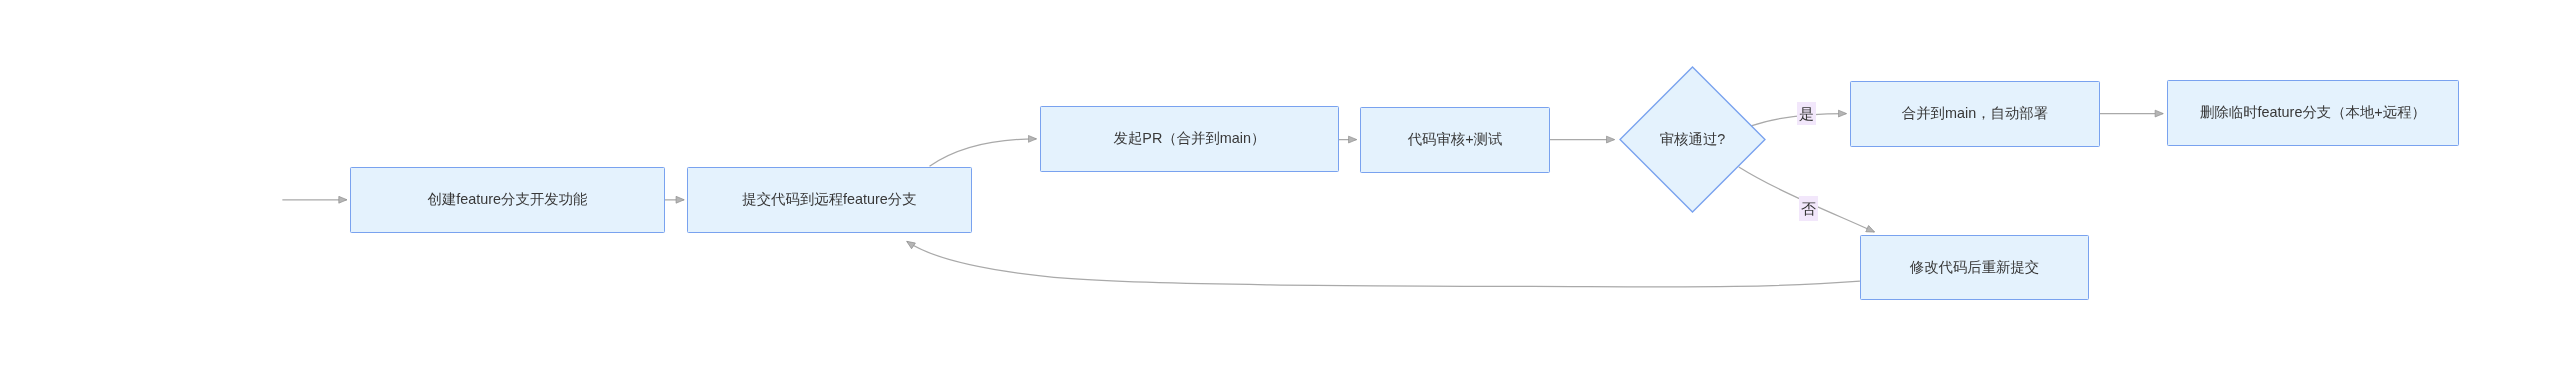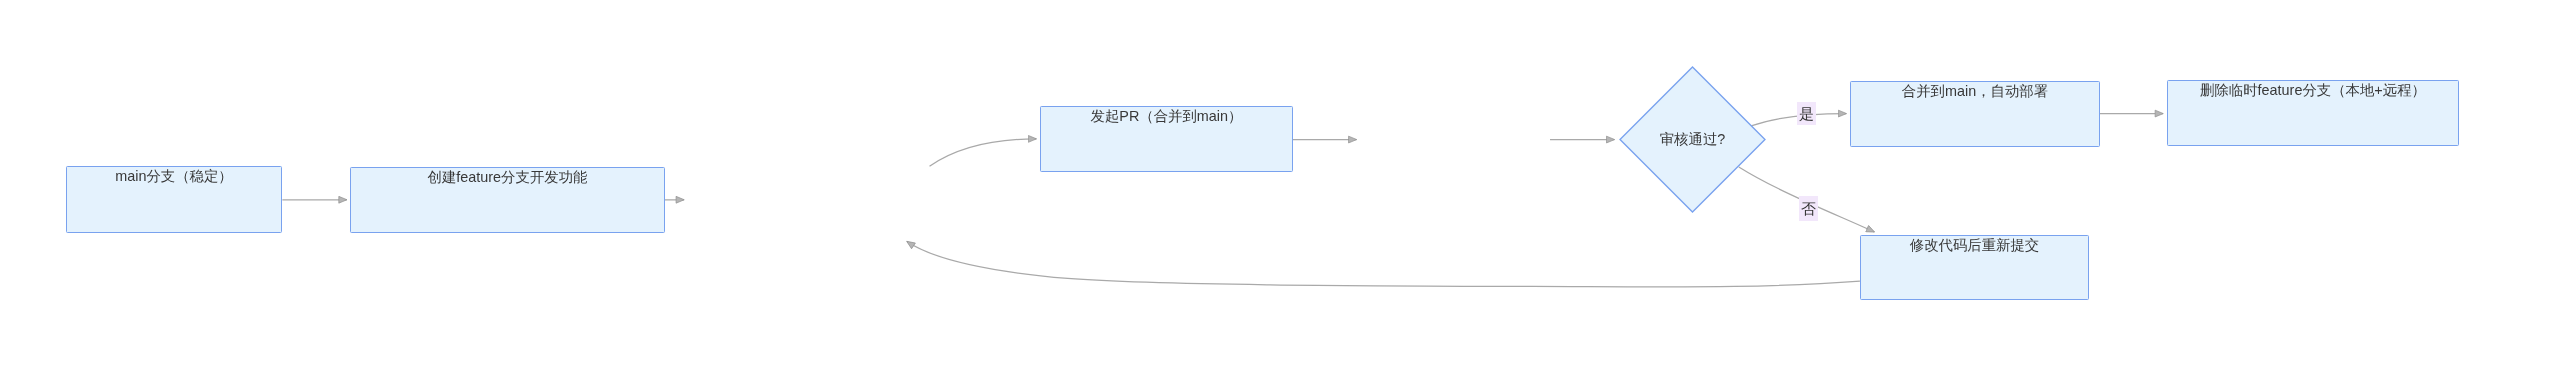--- a/index.html
+++ b/index.html
@@ -16,20 +16,21 @@
     left: 0; top: 0;
     width: 2576px; height: 366px;
   }
   .node {
     position: absolute;
     box-sizing: border-box;
     background: #e4f2fd;
     border: 1.4px solid #79a2ef;
     border-radius: 1.4px;
     display: flex;
+    align-items: center;
     justify-content: center;
     font-size: 14.4px;
     color: #383838;
     text-align: center;
     line-height: 1.35;
     cursor: default;
   }
   .diamond-wrap {
     position: absolute;
     background: transparent;
@@ -75,33 +76,36 @@
       <path d="M1358,243 C1400,214 1452,203 1514,203" marker-end="url(#arw)"></path>
       <path d="M1888,204 L1982,204" marker-end="url(#arw)"></path>
       <path d="M2265,204 L2359,204" marker-end="url(#arw)"></path>
       <path d="M2559,184 C2600,170 2645,166 2698,166" marker-end="url(#arw)"></path>
       <path d="M3068,166 L3161,166" marker-end="url(#arw)"></path>
       <path d="M2541,244 C2600,281 2685,314 2739,339" marker-end="url(#arw)"></path>
       <path d="M2718,411 C2600,420 2480,420 2320,419 C2050,418 1700,418 1560,407 C1455,398 1368,382 1325,353" marker-end="url(#arw)"></path>
     </g>
   </svg>
 
-  <div class="node" style="left:66px; top:166px; width:216px; height:67px;">
-    <span>main分支（稳定）</span>
-  </div>
 
   <div class="node" style="left:350px; top:167px; width:315px; height:66px;">
     <span>创建feature分支开发功能</span>
   </div>
 
+  <div class="node" style="left:687px; top:167px; width:285px; height:66px;">
+    <span>提交代码到远程feature分支</span>
+  </div>
 
-  <div class="node" style="left:1040px; top:106px; width:253px; height:66px;">
+  <div class="node" style="left:1040px; top:106px; width:299px; height:66px;">
     <span>发起PR（合并到main）</span>
   </div>
 
+  <div class="node" style="left:1360px; top:107px; width:190px; height:66px;">
+    <span>代码审核+测试</span>
+  </div>
 
   <div class="diamond-wrap" style="left:1619px; top:66px; width:147px; height:147px;">
     <svg width="147" height="147" viewBox="0 0 215 215" xmlns="http://www.w3.org/2000/svg">
       <polygon points="107.5,1.5 213.5,107.5 107.5,213.5 1.5,107.5" fill="#e4f2fd" stroke="#79a2ef" stroke-width="2"></polygon>
     </svg>
     <div class="diamond-label">审核通过?</div>
   </div>
 
   <div class="node" style="left:1850px; top:81px; width:250px; height:66px;">
     <span>合并到main，自动部署</span>

